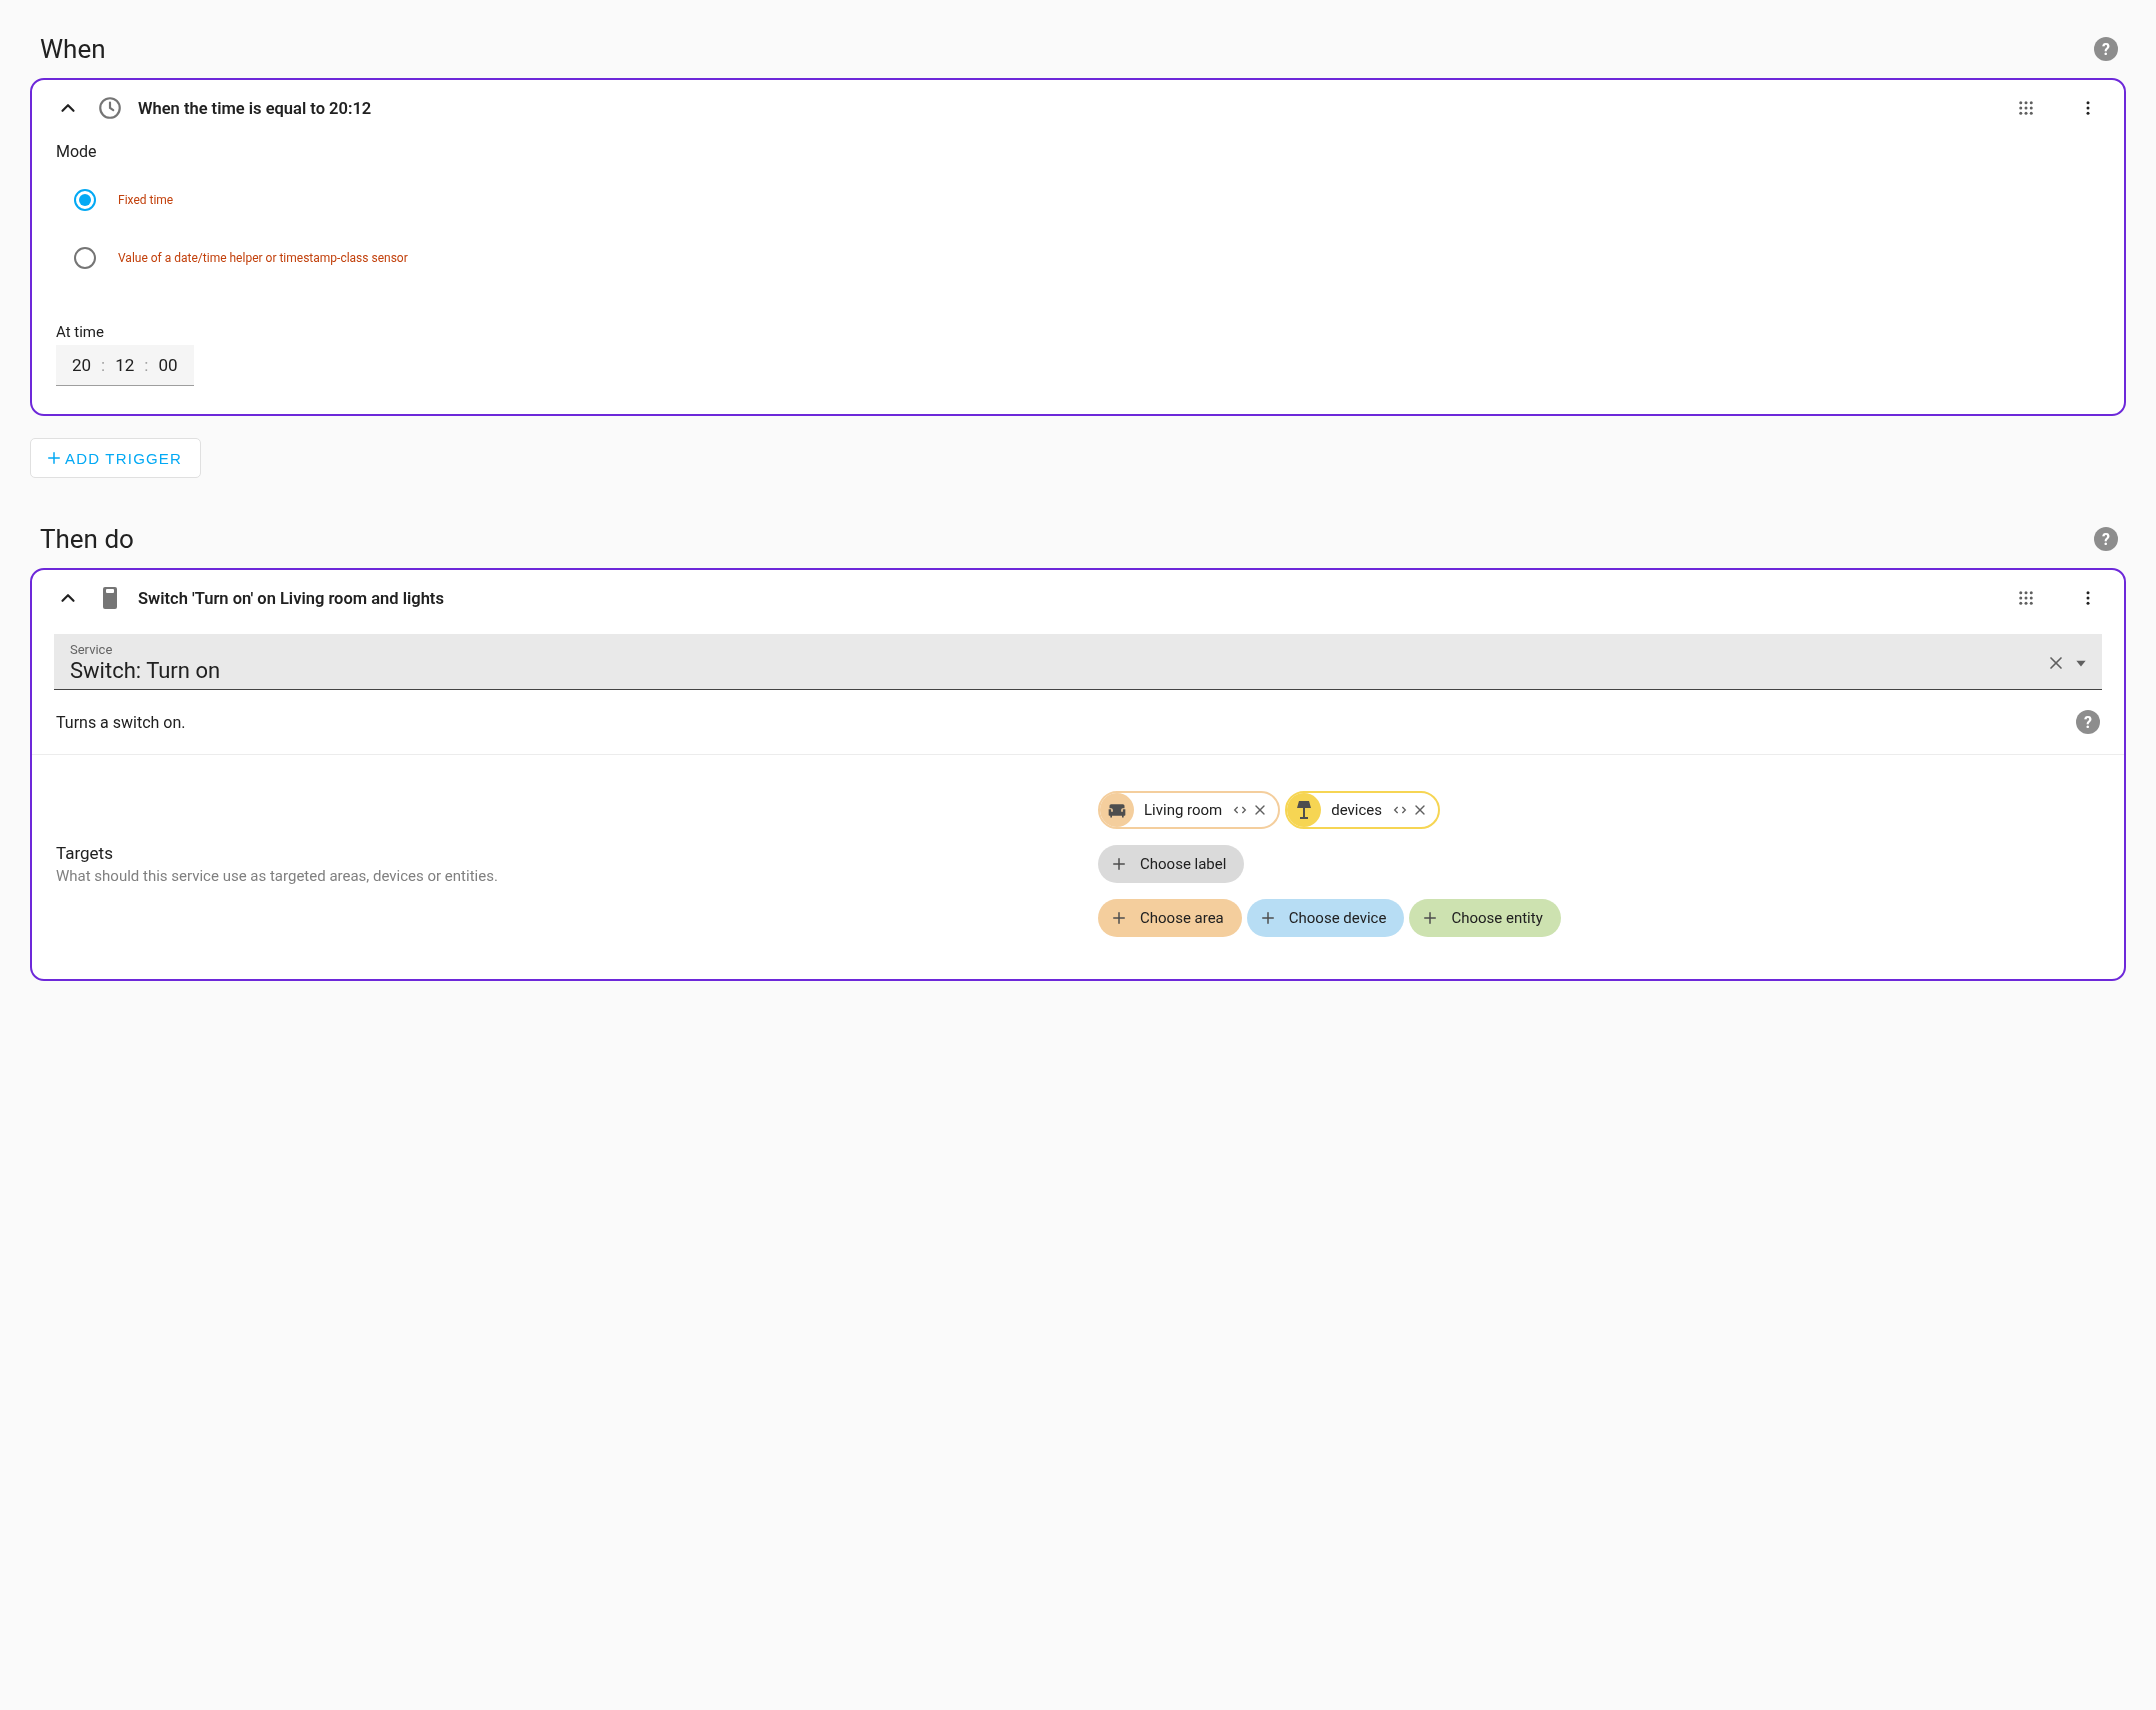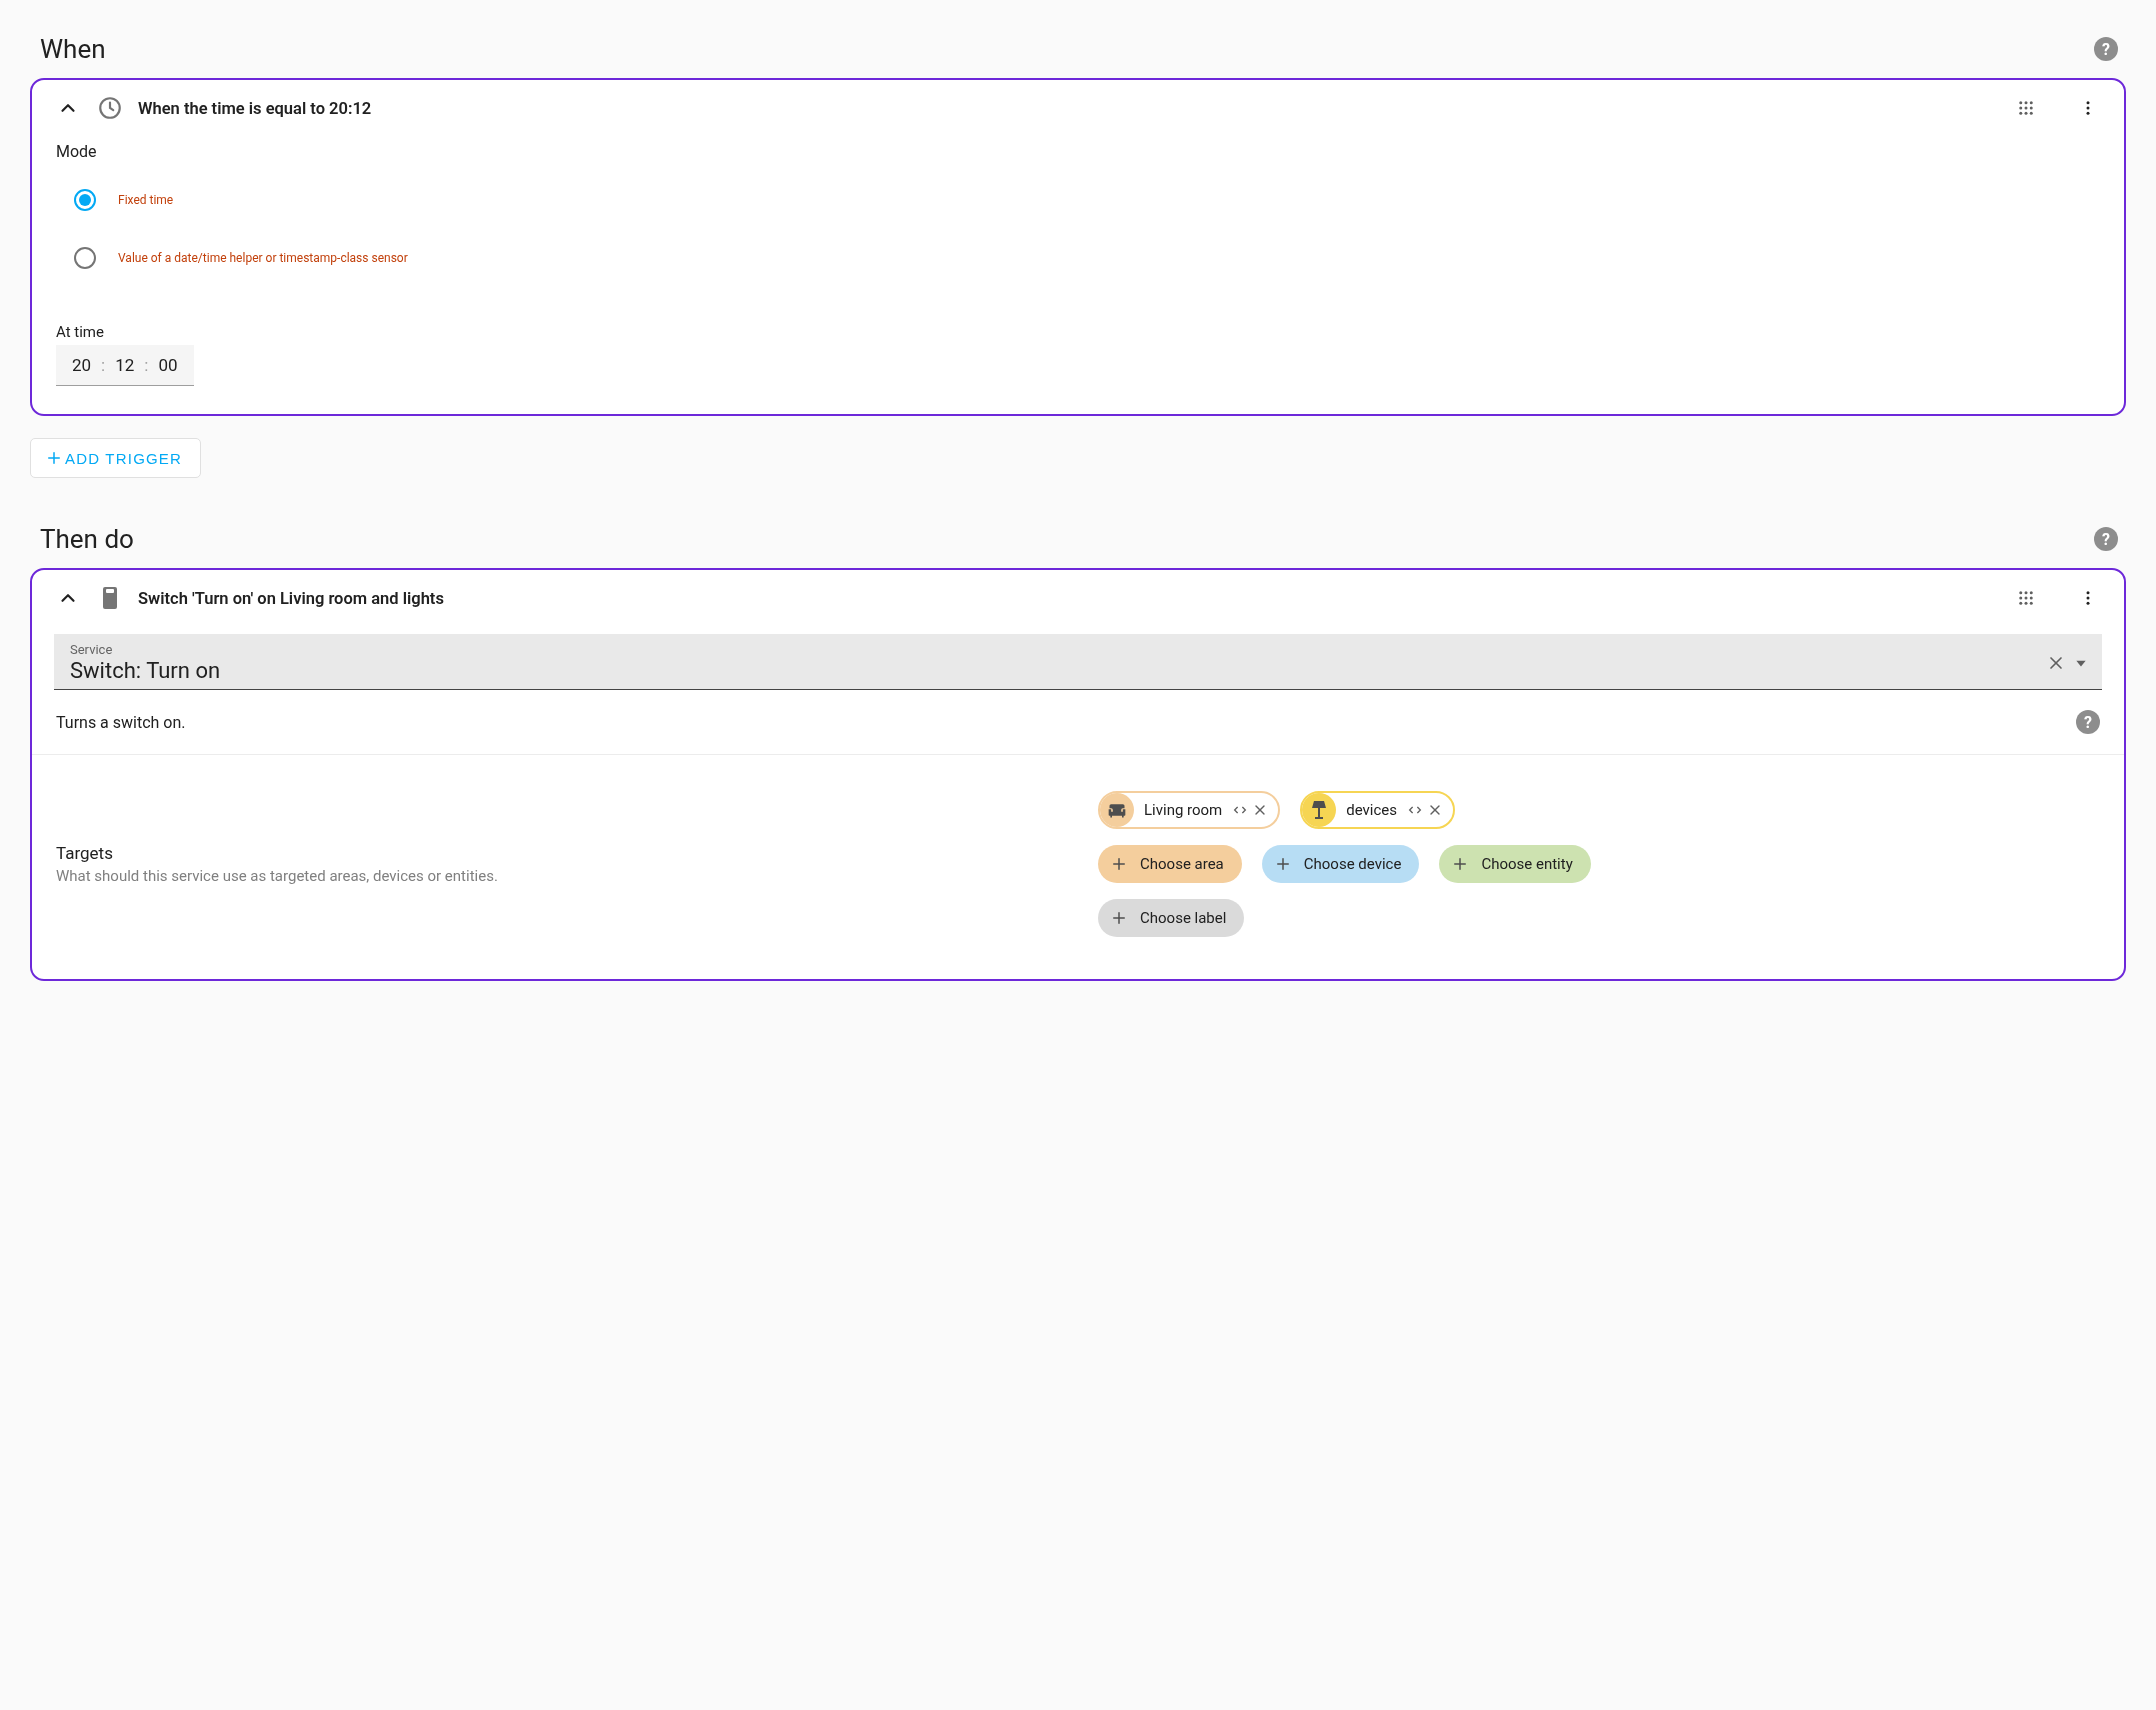--- a/index.html
+++ b/index.html
@@ -193,21 +193,21 @@
   }
   .targets-right {
     width: 50%;
     display: flex;
     flex-direction: column;
     gap: 16px;
   }
   .chip-row {
     display: flex;
     flex-wrap: wrap;
-    gap: 20px;
+    gap: 5px;
   }
   .chip {
     display: inline-flex;
     align-items: center;
     border-radius: 999px;
     font-size: 15px;
     color: #212121;
     height: 38px;
     cursor: pointer;
   }
@@ -454,20 +454,32 @@
               <svg width="16" height="16" viewBox="0 0 24 24" fill="none" stroke="#606060" stroke-width="2" stroke-linecap="round">
                   <line x1="6" y1="6" x2="18" y2="18"></line>
                   <line x1="6" y1="18" x2="18" y2="6"></line>
                 </svg>
             </span>
           </span>
         </span>
       </div>
 
       <div class="chip-row">
+        <span class="chip chip-filled fill-label">
+          <span class="choose-plus">
+            <svg width="18" height="18" viewBox="0 0 24 24" fill="none" stroke="#4e4e4e" stroke-width="2" stroke-linecap="round">
+                <line x1="12" y1="5" x2="12" y2="19"></line>
+                <line x1="5" y1="12" x2="19" y2="12"></line>
+              </svg>
+          </span>
+          <span>Choose label</span>
+        </span>
+      </div>
+
+      <div class="chip-row">
         <span class="chip chip-filled fill-area">
           <span class="choose-plus">
             <svg width="18" height="18" viewBox="0 0 24 24" fill="none" stroke="#4e4e4e" stroke-width="2" stroke-linecap="round">
                 <line x1="12" y1="5" x2="12" y2="19"></line>
                 <line x1="5" y1="12" x2="19" y2="12"></line>
               </svg>
           </span>
           <span>Choose area</span>
         </span>
         <span class="chip chip-filled fill-device">
@@ -483,27 +495,15 @@
           <span class="choose-plus">
             <svg width="18" height="18" viewBox="0 0 24 24" fill="none" stroke="#4e4e4e" stroke-width="2" stroke-linecap="round">
                 <line x1="12" y1="5" x2="12" y2="19"></line>
                 <line x1="5" y1="12" x2="19" y2="12"></line>
               </svg>
           </span>
           <span>Choose entity</span>
         </span>
       </div>
 
-      <div class="chip-row">
-        <span class="chip chip-filled fill-label">
-          <span class="choose-plus">
-            <svg width="18" height="18" viewBox="0 0 24 24" fill="none" stroke="#4e4e4e" stroke-width="2" stroke-linecap="round">
-                <line x1="12" y1="5" x2="12" y2="19"></line>
-                <line x1="5" y1="12" x2="19" y2="12"></line>
-              </svg>
-          </span>
-          <span>Choose label</span>
-        </span>
-      </div>
-
     </div>
   </div>
 </div>
 
 </body></html>

